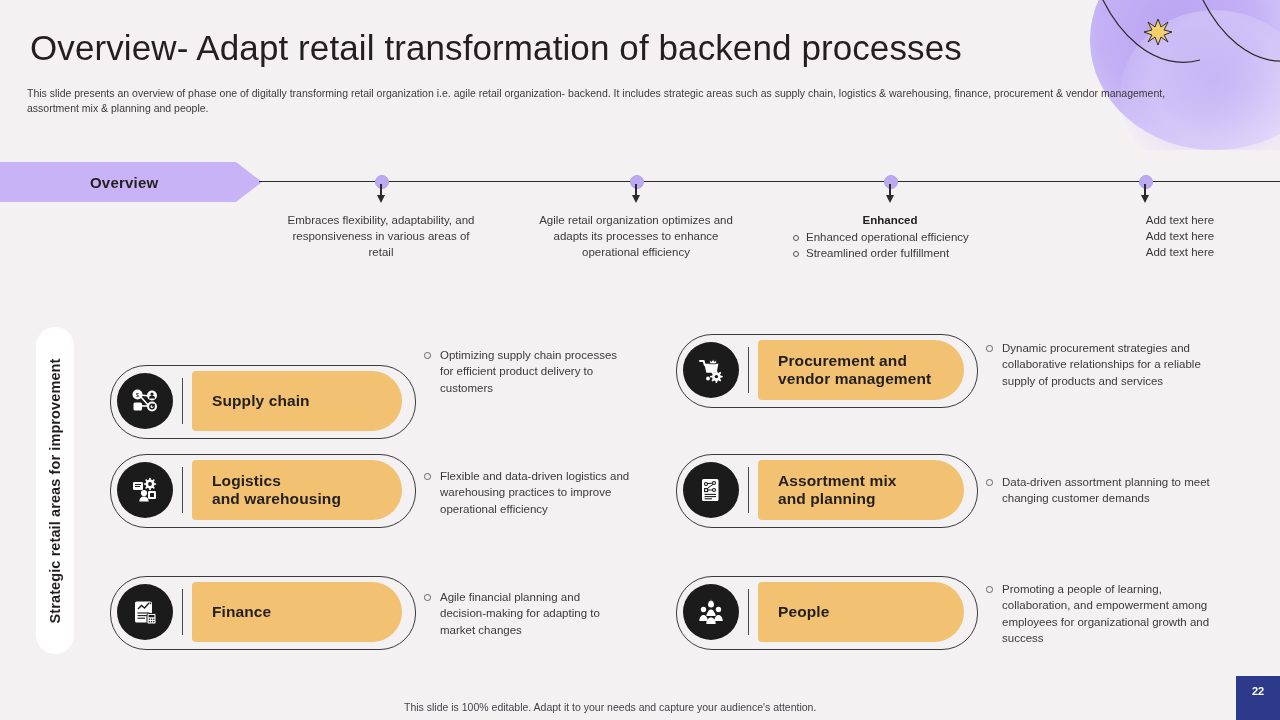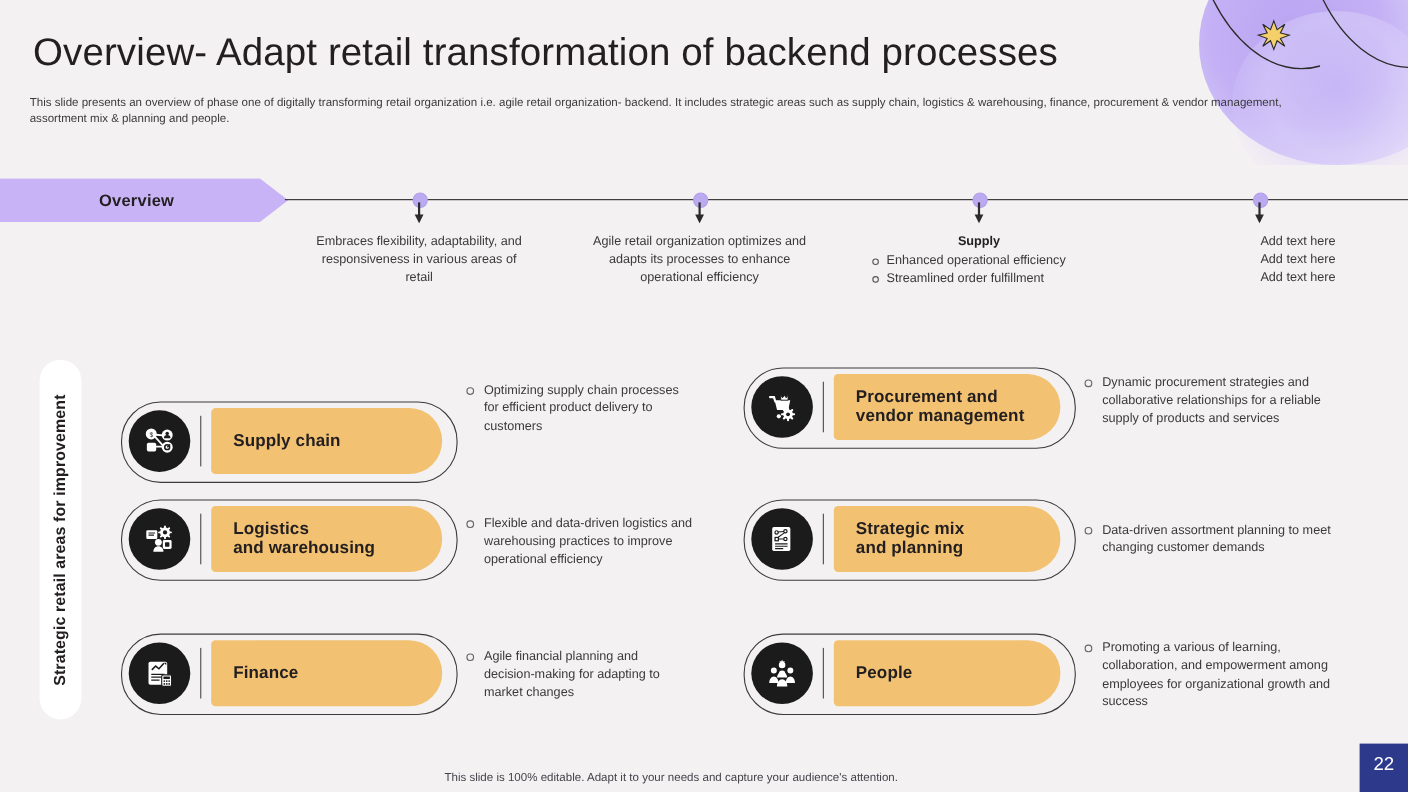--- a/index.html
+++ b/index.html
@@ -115,21 +115,21 @@
   .card-desc .txt{display:block;margin-left:16px;}
 
   
   .footer{
     position:absolute;left:404px;top:701px;font-size:10.5px;color:#44434a;
   }
   .pagenum{
     position:absolute;right:0;bottom:0;width:44px;height:44px;
     background:#2d3a8c;display:flex;align-items:flex-start;justify-content:center;
   }
-  .pagenum span{color:#ffffff;font-size:17px;font-weight:400;margin-top:9px;}
+  .pagenum span{color:#ffffff;font-size:11px;font-weight:700;margin-top:9px;}
 </style>
 </head>
 <body>
 
 <div class="slide">
 
   <div class="blob-wrap">
     <div class="blob"></div>
     <div class="blob2"></div>
     <svg class="blob-svg" width="210" height="150" viewBox="0 0 210 150">
@@ -164,21 +164,21 @@
       <div class="tl-arrow"></div>
       <div class="tl-arrowhead"></div>
       <div class="tl-text center" style="left:-105px;width:210px;">Agile retail organization optimizes and adapts its processes to enhance operational efficiency</div>
     </div>
 
     <div class="tl-node" style="left:890px;">
       <div class="tl-dot"></div>
       <div class="tl-arrow"></div>
       <div class="tl-arrowhead"></div>
       <div class="tl-text" style="left:-100px;width:200px;">
-        <span class="tl-head">Supply</span>
+        <span class="tl-head">Enhanced</span>
         <ul class="tl-bullets">
           <li>Enhanced operational efficiency</li>
           <li>Streamlined order fulfillment</li>
         </ul>
       </div>
     </div>
 
     <div class="tl-node" style="left:1145px;">
       <div class="tl-dot"></div>
       <div class="tl-arrow"></div>
@@ -316,21 +316,21 @@
         <line x1="12.2" y1="9.6" x2="17.6" y2="9.2" stroke="#1b1b1b" stroke-width="1"></line>
         <line x1="12.4" y1="14.4" x2="18" y2="10.4" stroke="#1b1b1b" stroke-width="1"></line>
         <line x1="12.8" y1="16" x2="17.5" y2="16" stroke="#1b1b1b" stroke-width="1"></line>
         <line x1="9.6" y1="20.4" x2="21" y2="20.4" stroke="#1b1b1b" stroke-width="1.1"></line>
         <line x1="9.6" y1="22.6" x2="21" y2="22.6" stroke="#1b1b1b" stroke-width="1.1"></line>
         <line x1="9.6" y1="24.8" x2="17" y2="24.8" stroke="#1b1b1b" stroke-width="1.1"></line>
       </svg>
     </div>
     <div class="card-sep"></div>
     <div class="card-pill" style="width:206px;">
-      <span style="white-space:pre-line;">Strategic mix
+      <span style="white-space:pre-line;">Assortment mix
 and planning</span>
     </div>
   </div>
   <div class="card-desc" style="left:986px;top:474px;width:225px;">
     <span class="dot"></span>
     <span class="txt">Data-driven assortment planning to meet changing customer demands</span>
   </div>
 
   <div class="card" style="left:676px;top:576px;width:300px;">
     <div class="card-outline" style="width:300px;"></div>
@@ -347,21 +347,21 @@
         <path d="M16 3.6l.7 1.8 1.8-.5-1 1.6 1 1.6-1.8-.5-.7 1.8-.7-1.8-1.8.5 1-1.6-1-1.6 1.8.5z" fill="#fff"></path>
       </svg>
     </div>
     <div class="card-sep"></div>
     <div class="card-pill" style="width:206px;">
       <span>People</span>
     </div>
   </div>
   <div class="card-desc" style="left:986px;top:581px;width:225px;">
     <span class="dot"></span>
-    <span class="txt">Promoting a various of learning, collaboration, and empowerment among employees for organizational growth and success</span>
+    <span class="txt">Promoting a people of learning, collaboration, and empowerment among employees for organizational growth and success</span>
   </div>
 
   <div class="footer">This slide is 100% editable. Adapt it to your needs and capture your audience's attention.</div>
   <div class="pagenum">
     <span>22</span>
   </div>
 
 </div>
 
 </body></html>

